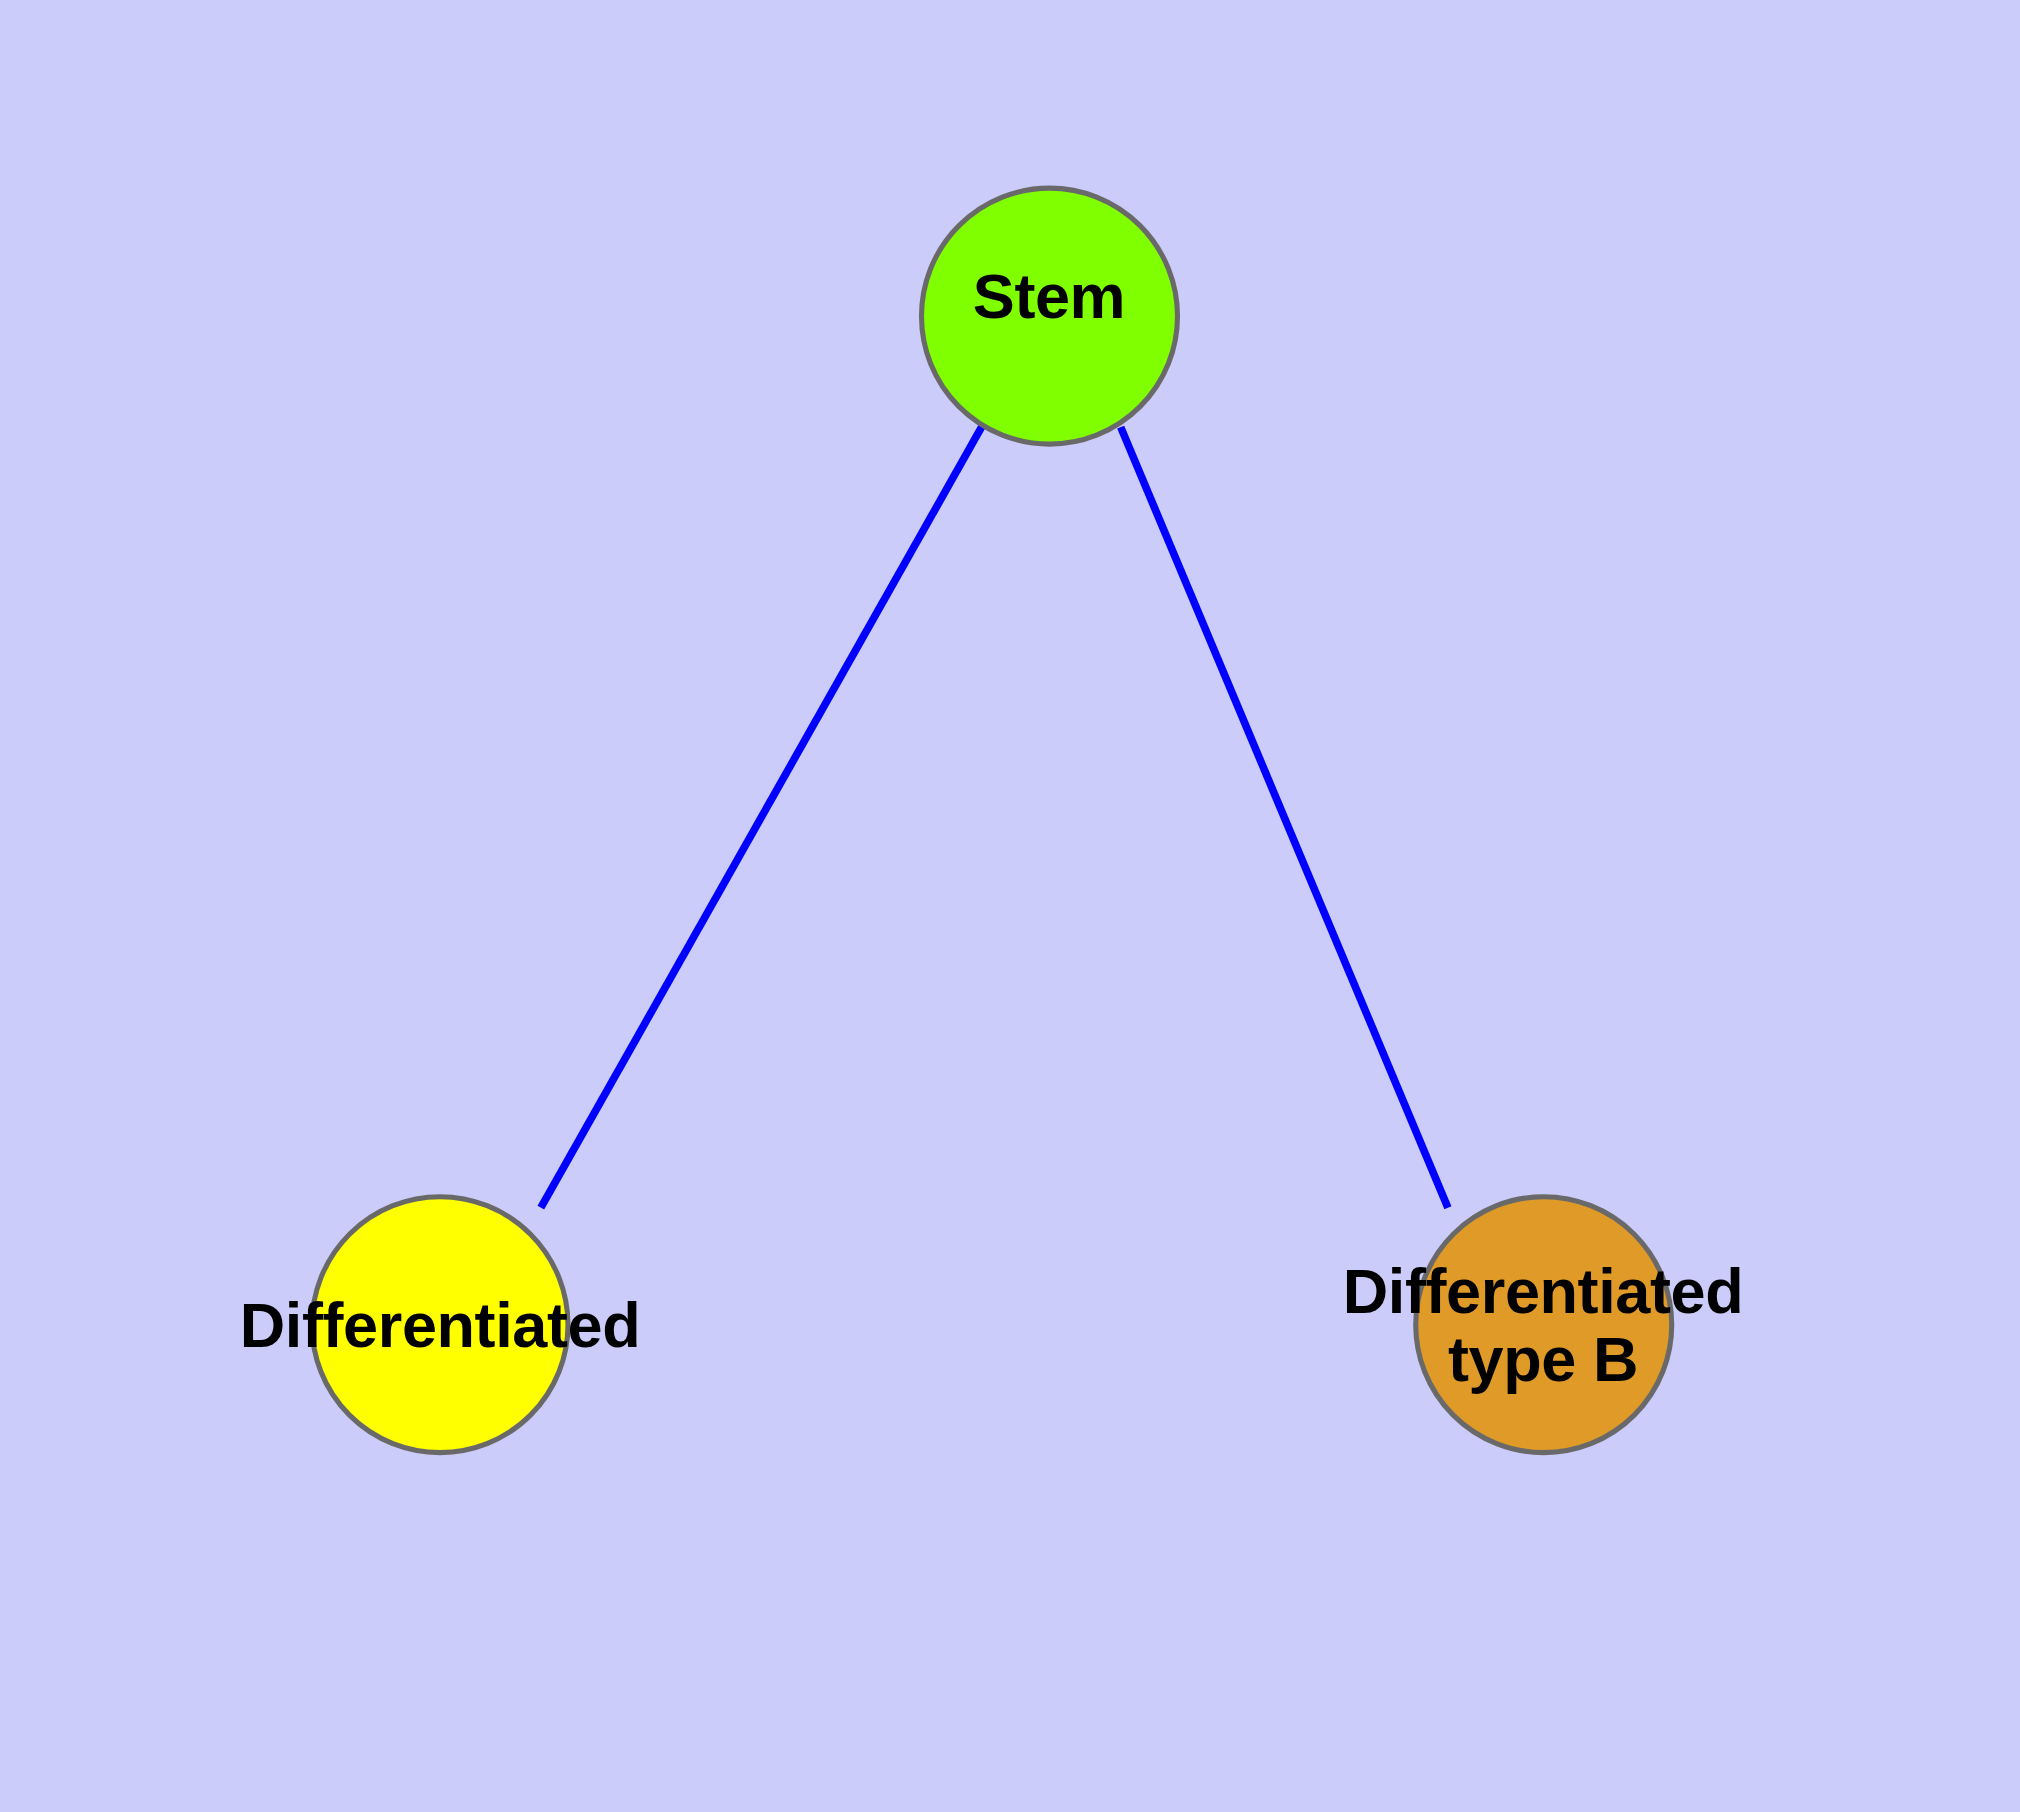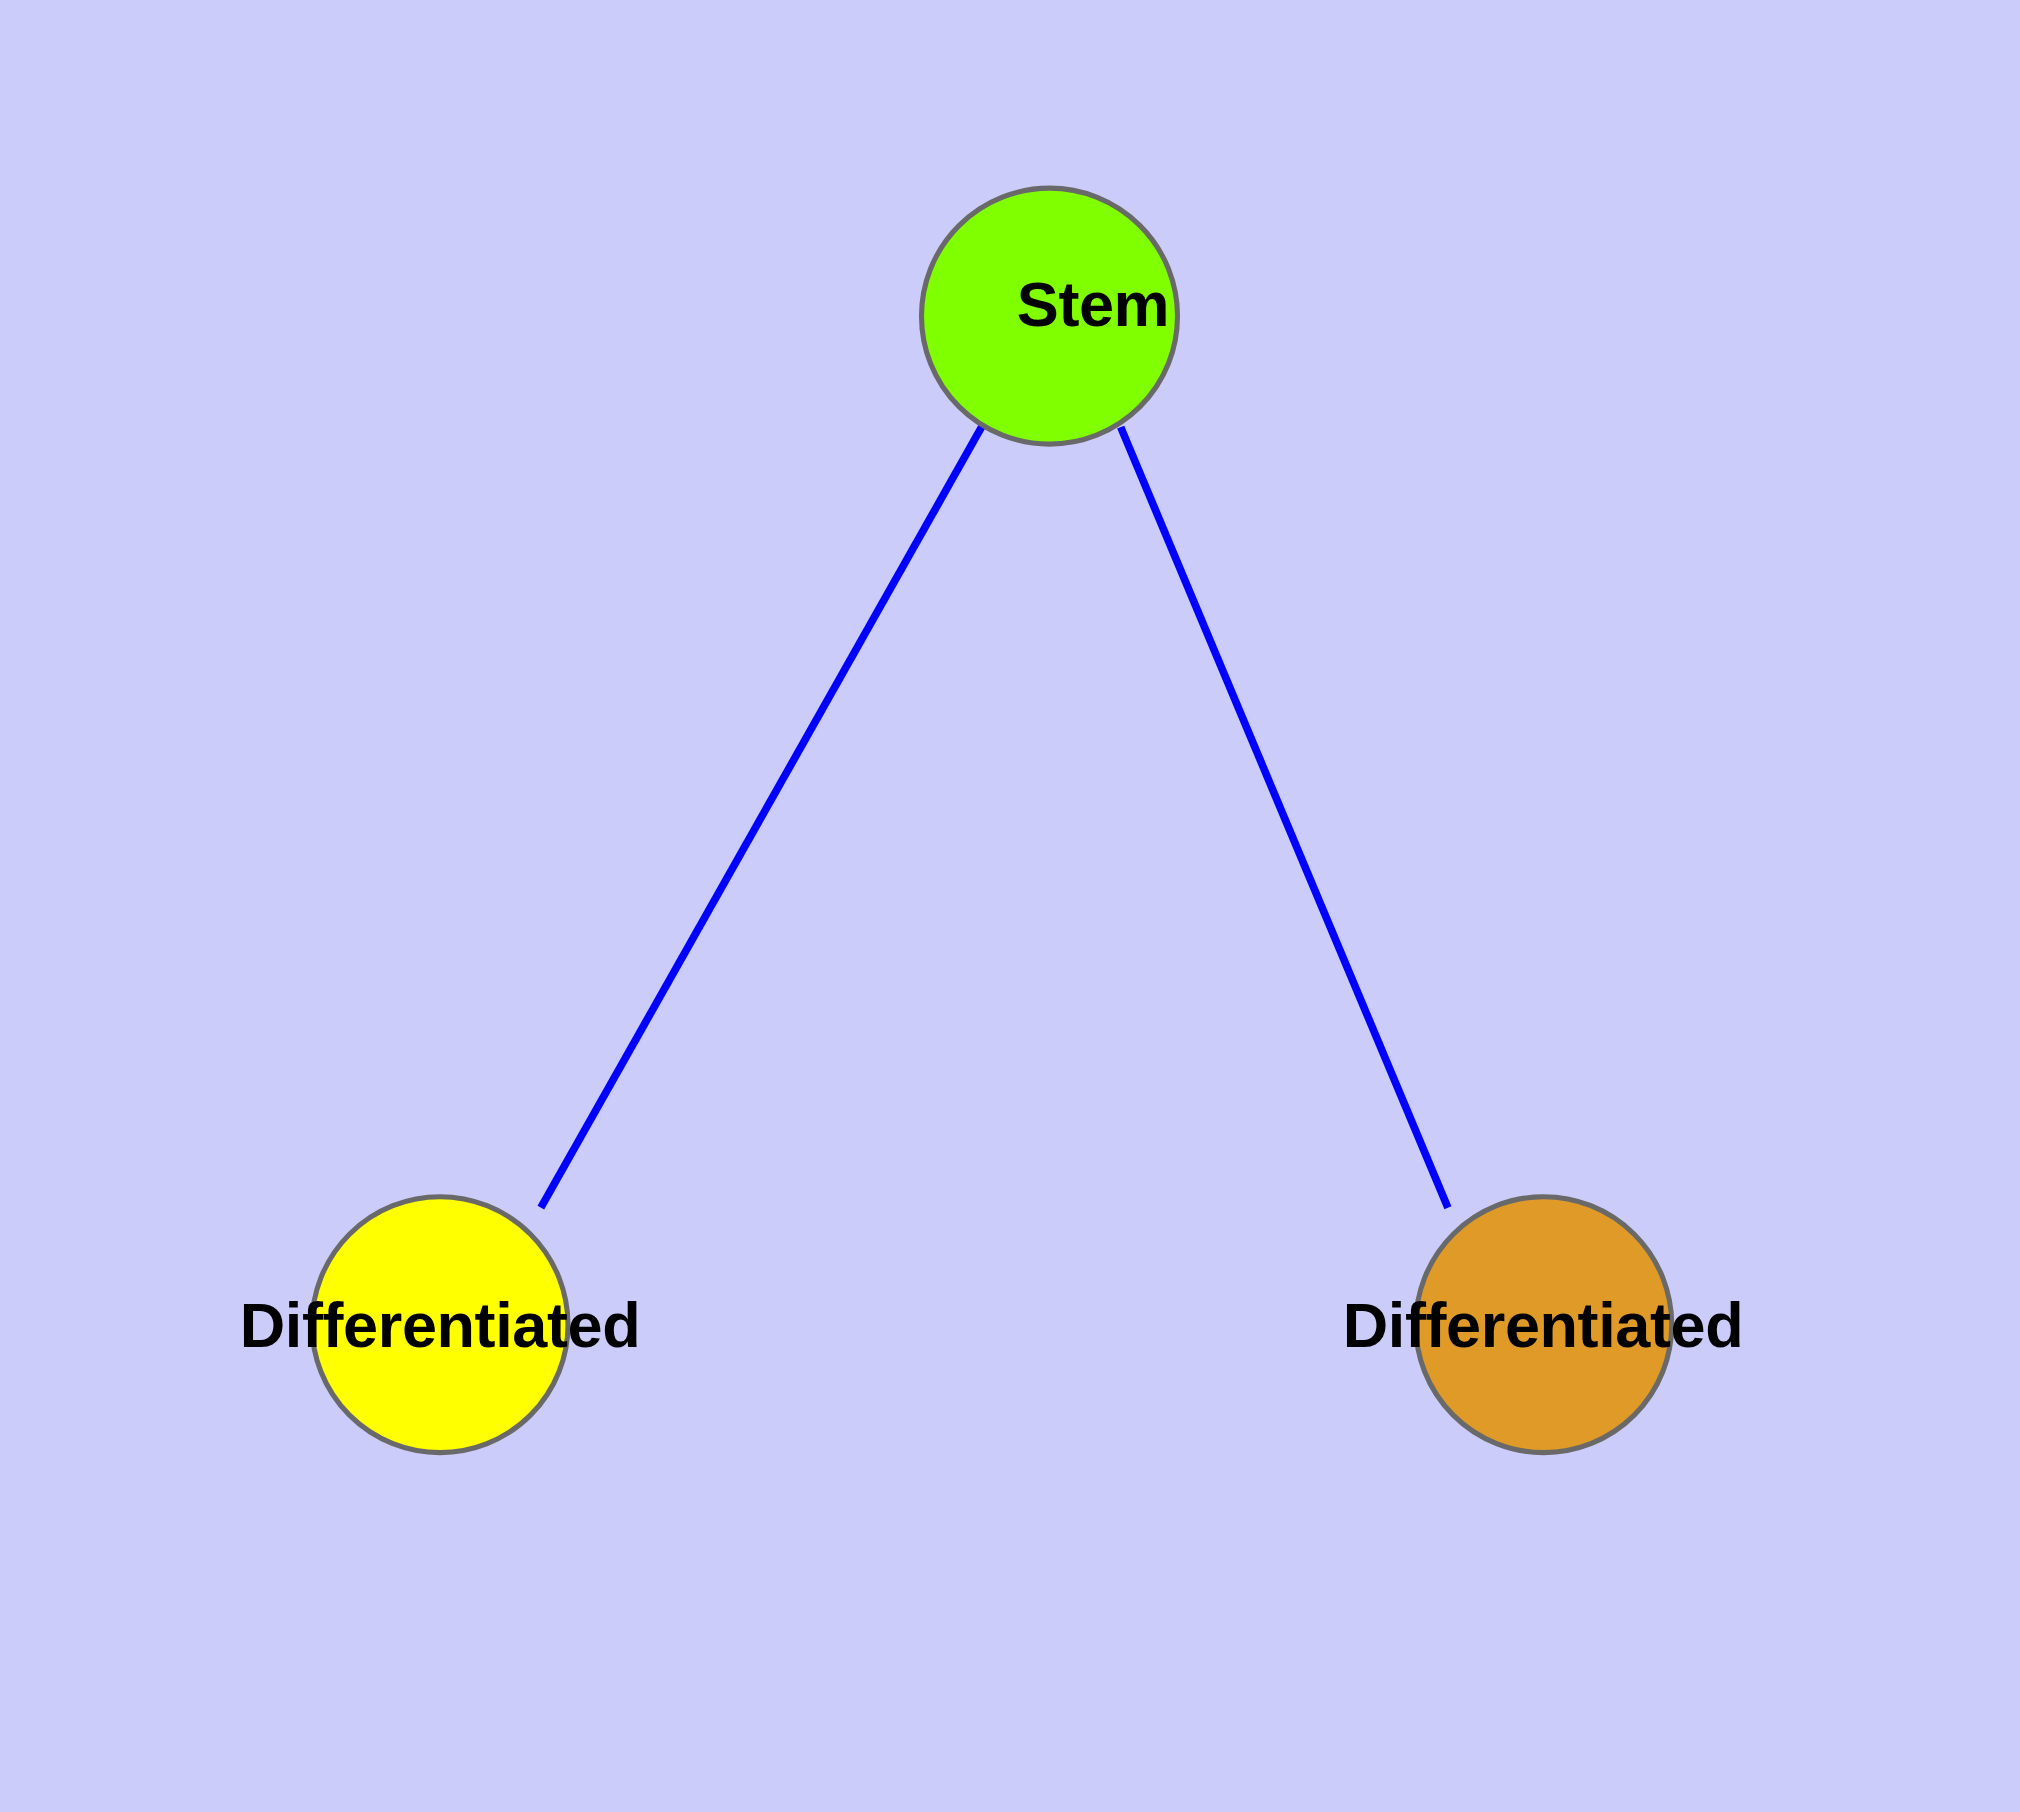--- a/index.html
+++ b/index.html
@@ -58,25 +58,26 @@
         <line class="edge-line" x1="1322" y1="504" x2="1708" y2="1425" stroke="#0000FF"></line>
       </g>
     <g id="node-layer">
         <circle class="node-circle" cx="1238" cy="373" r="151" fill="#7FFF00" stroke="#696969"></circle>
         <circle class="node-circle" cx="519" cy="1563" r="151" fill="#FFFF00" stroke="#696969"></circle>
         <circle class="node-circle" cx="1821" cy="1563" r="151" fill="#E09A28" stroke="#696969"></circle>
       </g>
   </svg>
 
   <div id="label-layer">
-      <div class="node-label" style="left: 1049px; top: 304px; color: rgb(0, 0, 0); margin-left: 44px;">
+      <div class="node-label" style="left: 1049px; top: 296px; color: rgb(0, 0, 0);">
         <div>Stem</div>
       </div>
       <div class="node-label" style="left: 440px; top: 1325px; color: rgb(0, 0, 0);">
         <div>Differentiated</div>
       </div>
       <div class="node-label" style="left: 1543px; top: 1325px; color: rgb(0, 0, 0);">
         <div>Differentiated</div>
+        <div>type B</div>
       </div>
     </div>
 
 </div>
 
 
 </body></html>

